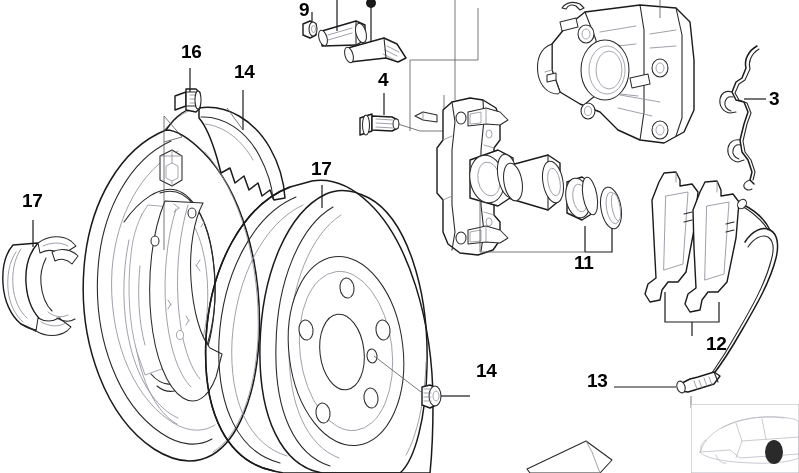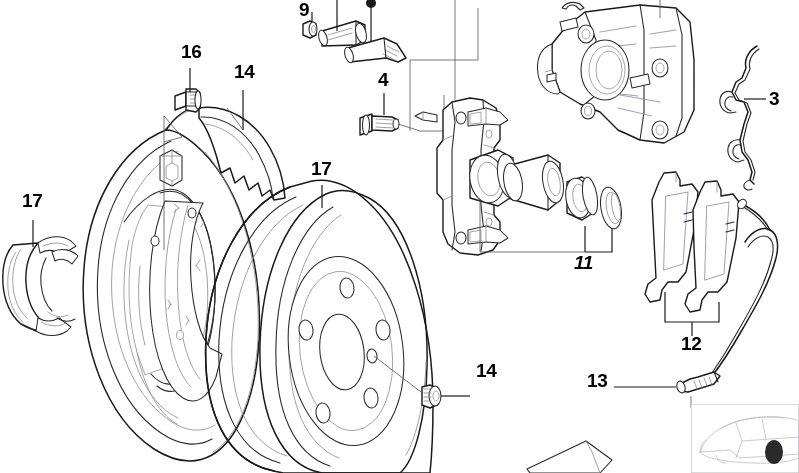--- a/index.html
+++ b/index.html
@@ -366,18 +366,18 @@
 
   </svg>
 
   <div class="callout" style="left:299px;top:0px;">9</div>
   <div class="callout" style="left:181px;top:42px;text-align:center;">16</div>
   <div class="callout" style="left:234px;top:62px;">14</div>
   <div class="callout" style="left:378px;top:70px;">4</div>
   <div class="callout" style="left:769px;top:89px;">3</div>
   <div class="callout" style="left:311px;top:159px;">17</div>
   <div class="callout" style="left:22px;top:191px;">17</div>
-  <div class="callout" style="left:574px;top:253px;font-style:italic;">11</div>
-  <div class="callout" style="left:681px;top:334px;">12</div>
+  <div class="callout" style="left:574px;top:253px;">11</div>
+  <div class="callout" style="left:706px;top:334px;">12</div>
   <div class="callout" style="left:587px;top:371px;">13</div>
   <div class="callout" style="left:476px;top:361px;">14</div>
 
 </div>
 
 </body></html>

